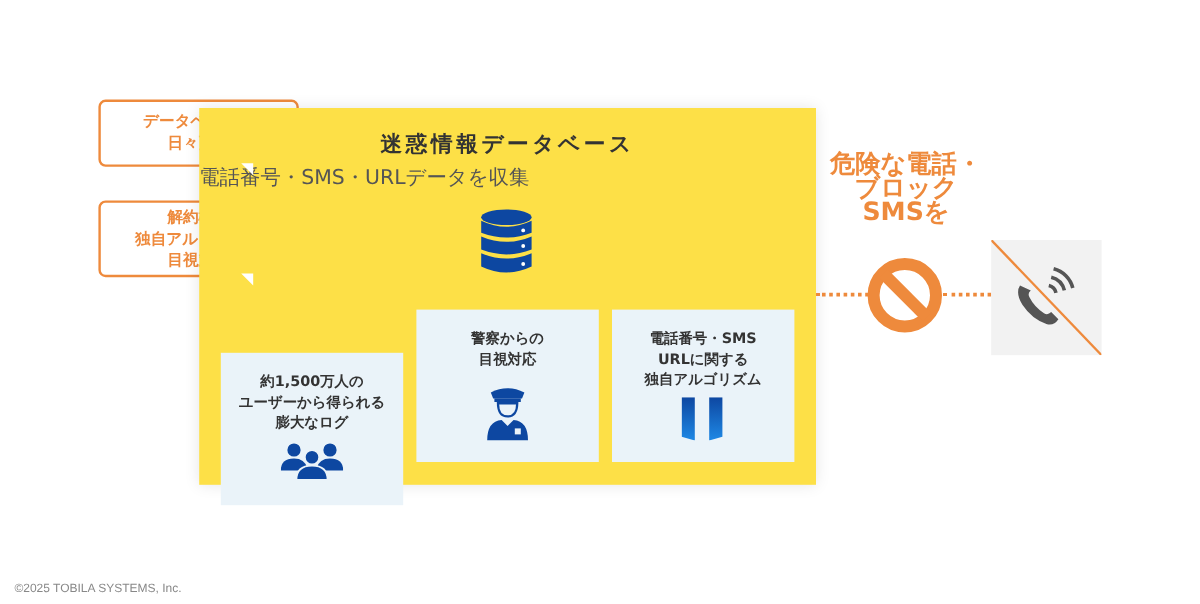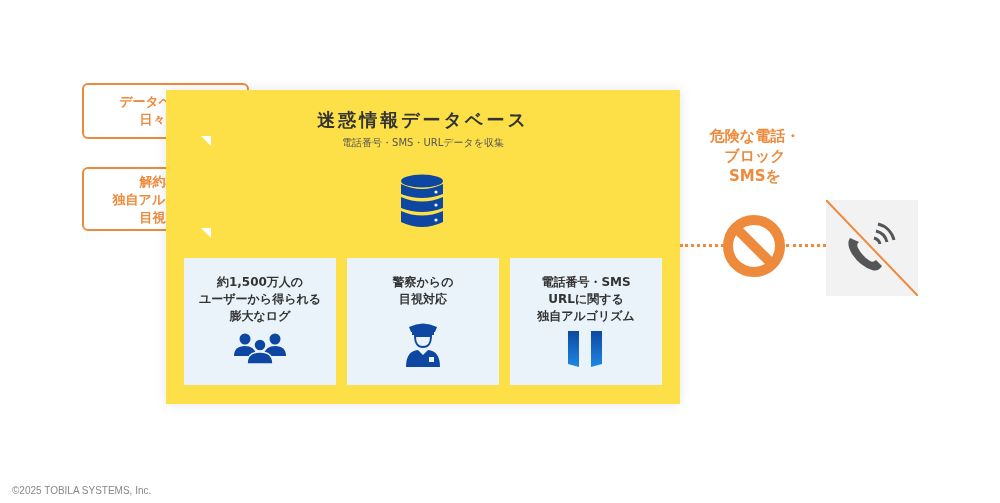--- a/index.html
+++ b/index.html
@@ -9,22 +9,22 @@
   .panel {
     position: absolute; left: 166px; top: 90px; width: 514px; height: 314px;
     background: #fde047;
     box-shadow: 0 0 12px rgba(0,0,0,0.10);
   }
   .panel-title {
     position: absolute; left: 0; right: 0; top: 18px; text-align: center;
     font-size: 18px; font-weight: bold; letter-spacing: 3px; color: #333;
   }
   .panel-subtitle {
-    position: absolute; left: 0; right: 0; top: 46px; text-align: center;
-    font-size: 10px; color: #555;
+    position: absolute; left: 0; right: 0; top: 46px; text-align: left;
+    font-size: 17px; color: #555;
   }
   .db-icon { position: absolute; left: 234px; top: 84px; width: 44px; height: 56px; }
 
   .card {
     position: absolute; top: 168px; width: 152px; height: 127px;
     background: #eaf3f9;
   }
   .card-text {
     position: absolute; left: 0; right: 0; top: 16px; text-align: center;
     font-size: 12px; font-weight: bold; line-height: 17px; color: #333;
@@ -45,21 +45,21 @@
   }
   .bubble::before {
     content: ""; position: absolute; right: 36px; bottom: -9px;
     width: 0; height: 0; z-index: 2;
     border-left: 10px solid transparent;
     border-top: 10px solid #fff;
   }
 
   .block-text {
     position: absolute; left: 690px; top: 126px; width: 130px; text-align: center;
-    color: #ee8a3c; font-weight: bold; font-size: 15px; line-height: 20px;
+    color: #ee8a3c; font-weight: bold; font-size: 21px; line-height: 20px;
   }
   .dots { position: absolute; top: 244px; height: 3px; border-top: 3px dotted #ee8a3c; }
   .no-icon { position: absolute; left: 722px; top: 214px; width: 64px; height: 64px; }
   .phone-box { position: absolute; left: 826px; top: 200px; width: 92px; height: 96px; background: #f2f2f2; overflow: hidden; }
   .copyright { position: absolute; left: 12px; top: 485px; font-size: 10px; color: #888; font-family: "Liberation Sans", sans-serif; }
 </style>
 </head>
 <body>
 
 <div class="bubble" style="top:83px; height:56px; padding-top:8px;">
@@ -80,21 +80,21 @@
   <svg class="db-icon" viewBox="0 0 44 56">
     <ellipse cx="22" cy="7" rx="21" ry="6.5" fill="#0d47a1"></ellipse>
     <path d="M1 10 Q22 20 43 10 V20 Q22 28 1 20 Z" fill="#0d47a1"></path>
     <path d="M1 23 Q22 32 43 23 V34 Q22 42 1 34 Z" fill="#0d47a1"></path>
     <path d="M1 37 Q22 46 43 37 V48 Q22 58 1 48 Z" fill="#0d47a1"></path>
     <circle cx="36" cy="18" r="1.6" fill="#fff"></circle>
     <circle cx="36" cy="31" r="1.6" fill="#fff"></circle>
     <circle cx="36" cy="46" r="1.6" fill="#fff"></circle>
   </svg>
 
-  <div class="card" style="left:18px;">
+  <div class="card" style="left:18px;margin-top:36px;">
     <div class="card-text">
       <div>約1,500万人の</div>
       <div>ユーザーから得られる</div>
       <div>膨大なログ</div>
     </div>
     <svg class="card-icon" viewBox="0 0 52 32" style="top:74px; width:52px; height:32px;">
       <circle cx="11" cy="7" r="5.5" fill="#0d47a1"></circle>
       <path d="M0 24 Q0 14 11 14 Q20 14 22 22 L22 24 Z" fill="#0d47a1"></path>
       <circle cx="41" cy="7" r="5.5" fill="#0d47a1"></circle>
       <path d="M52 24 Q52 14 41 14 Q32 14 30 22 L30 24 Z" fill="#0d47a1"></path>

